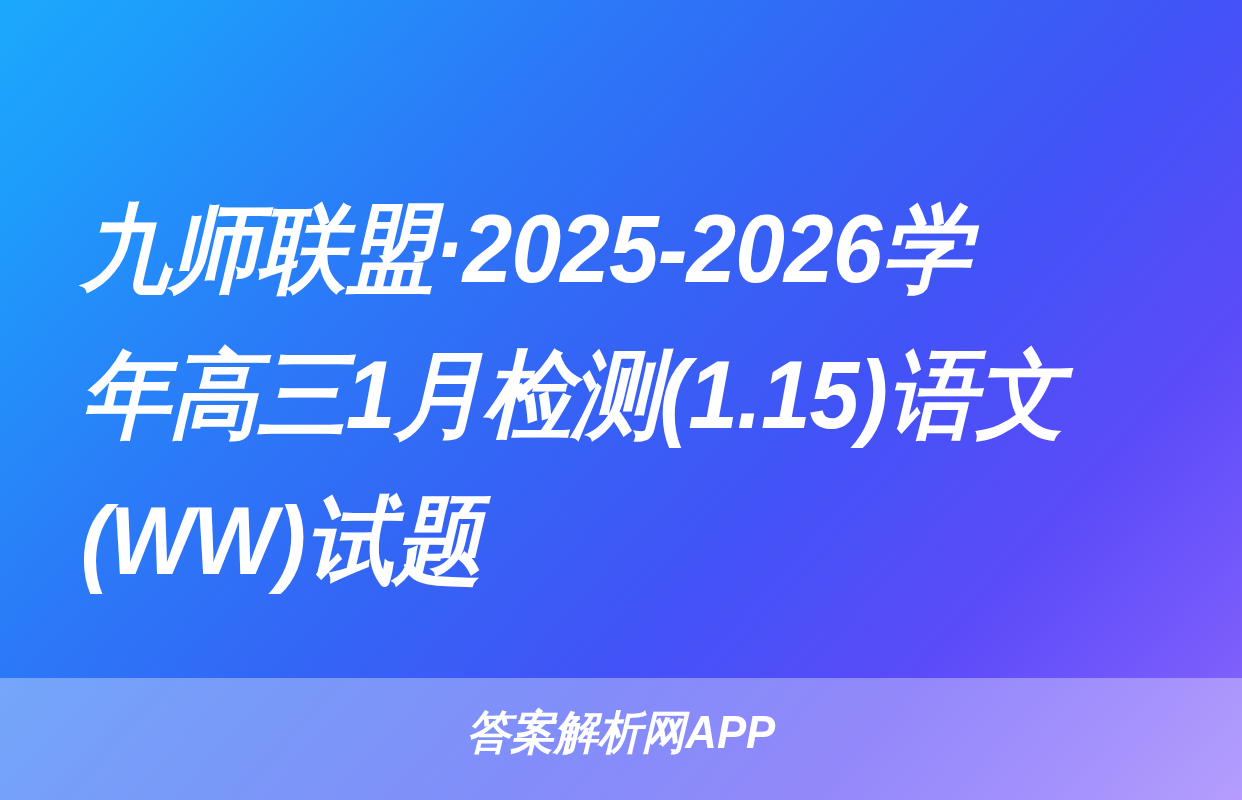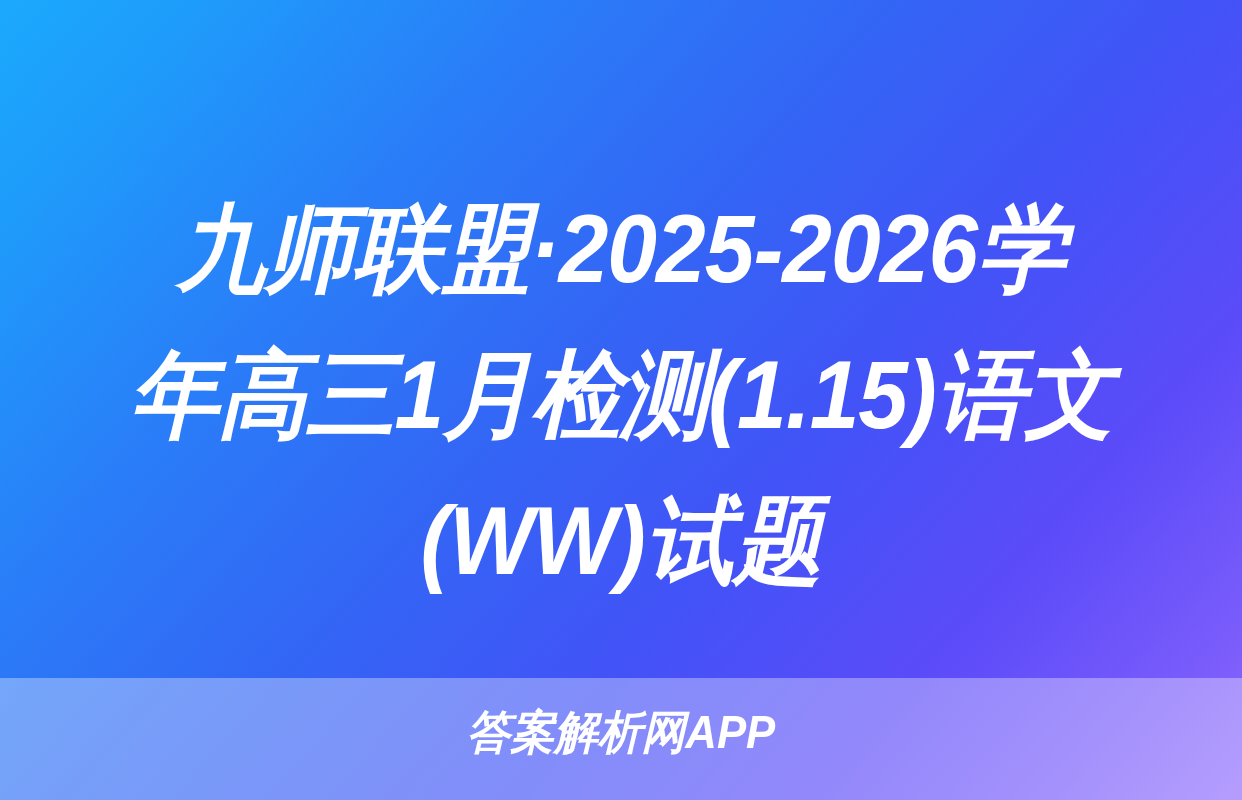--- a/index.html
+++ b/index.html
@@ -31,21 +31,21 @@
         #7A5CFB 92%,
         #8E6BFC 100%);
   }
 
   
   #title-block {
     position: absolute;
     left: 0;
     top: 176px;
     width: 1242px;
-    text-align: center;
+    text-align: left;
     padding: 0 40px;
     box-sizing: border-box;
   }
 
   .title-line {
     display: block;
     color: #ffffff;
     font-size: 96px;
     line-height: 146px;
     font-weight: 700;

